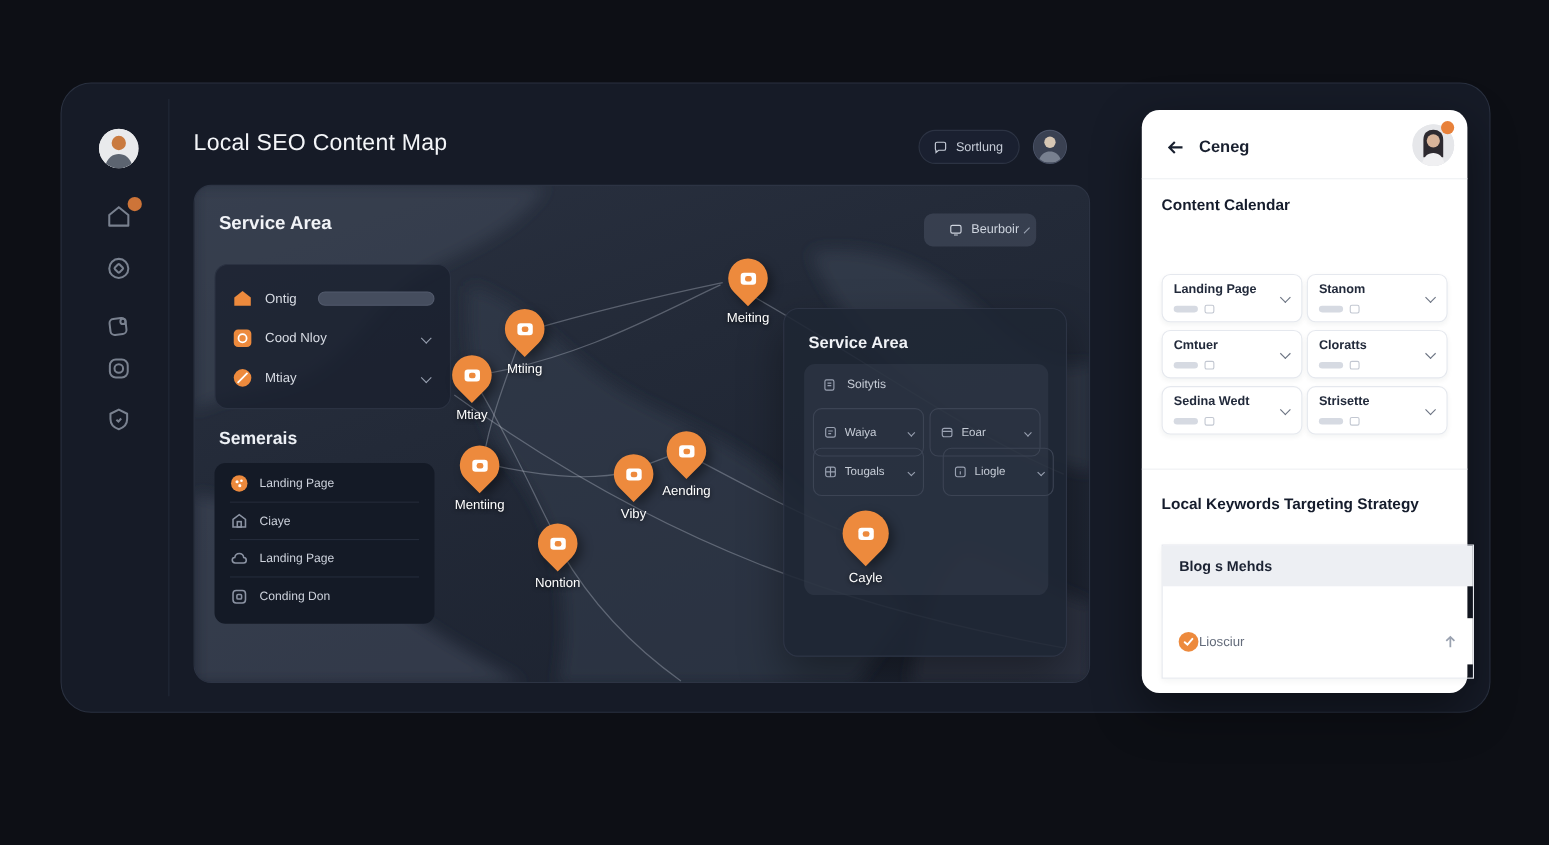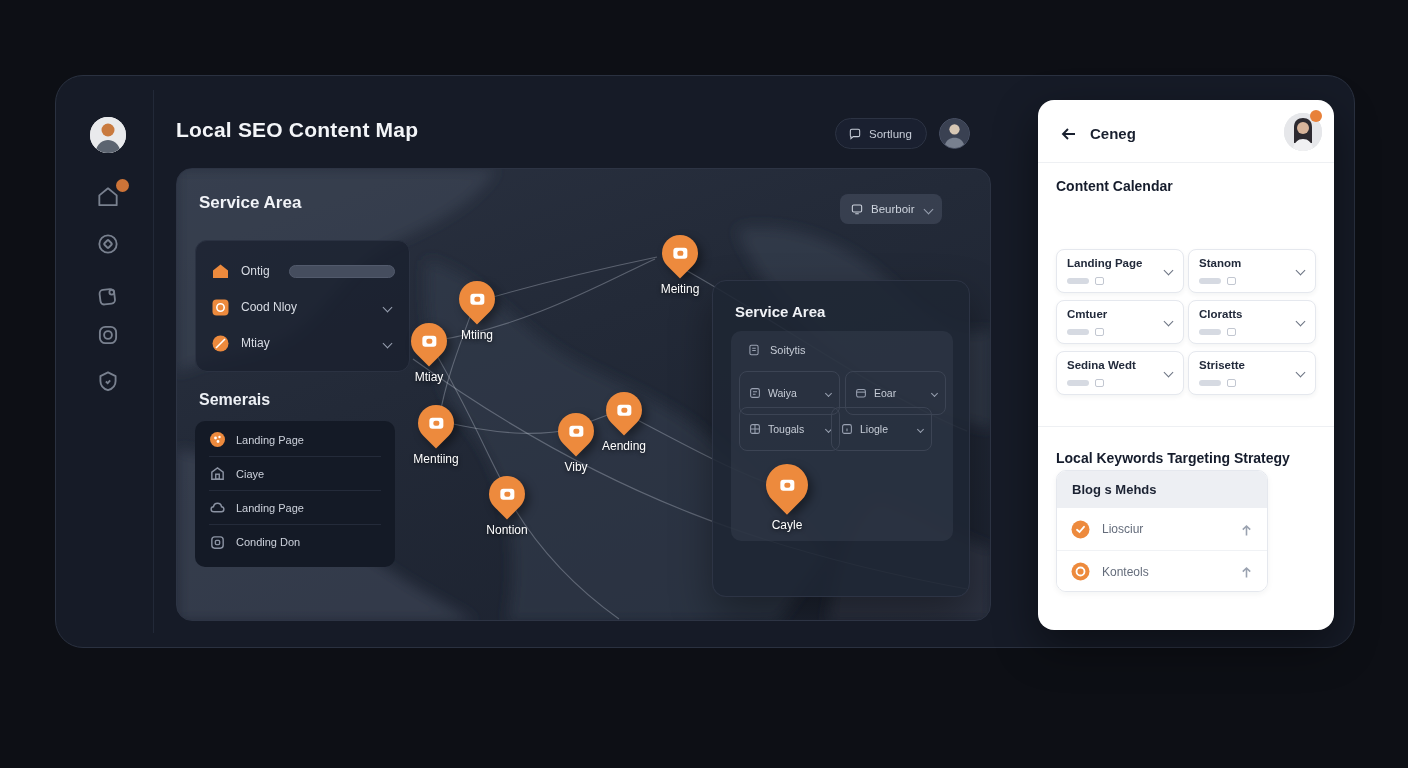--- a/index.html
+++ b/index.html
@@ -15,36 +15,36 @@
   .rail-divider{ position:absolute; left:97px; top:14px; bottom:14px; width:1px; background:#222938; }
 
   
   .rail-avatar{ position:absolute; left:34px; top:41px; width:36px; height:36px; border-radius:50%;
     background:#e8e9ec; overflow:hidden; }
   .rail-icon{ position:absolute; left:39px; width:26px; height:26px; color:#79818f; }
   .rail-icon svg{ width:100%; height:100%; }
   .notif-dot{ position:absolute; width:13px; height:13px; border-radius:50%; background:#cd7438; }
 
   
-  .page-title{ position:absolute; left:120px; top:42px; font-size:21px; font-weight:700;
+  .page-title{ position:absolute; left:120px; top:42px; font-size:21px; font-weight:400;
     color:#f3f5f8; letter-spacing:.2px; }
   .hdr-btn{ position:absolute; left:779px; top:42px; width:92px; height:31px; border-radius:16px;
     background:#1a2030; border:1px solid #2c3343; display:flex; align-items:center; gap:7px;
     padding:0 12px; color:#c7cdd8; font-size:11.5px; cursor:pointer; }
   .hdr-avatar{ position:absolute; left:883px; top:42px; width:31px; height:31px; border-radius:50%;
     background:#3a4152; overflow:hidden; border:1px solid #4a5266; }
 
   
   .map{ position:absolute; left:120px; top:92px; width:815px; height:453px; border-radius:16px;
     background:linear-gradient(160deg,#2a3140 0%, #232a38 40%, #1b212e 100%);
     overflow:hidden; border:1px solid #2d3444; }
   .map svg.bgsvg{ position:absolute; left:0; top:0; }
   .map-title{ position:absolute; left:22px; top:24px; font-size:17px; font-weight:600; color:#f1f3f7; z-index:4; }
   .map-dd{ position:absolute; left:663px; top:25px; width:102px; height:30px; border-radius:8px;
-    background:rgba(73,81,98,.55); display:flex; align-items:center; gap:7px; padding:0 10px;
+    background:rgba(73,81,98,.55); display:flex; align-items:center; gap:7px; padding:0 22px;
     color:#ced4de; font-size:11.5px; z-index:4; cursor:pointer; }
 
   .legend{ position:absolute; left:18px; top:71px; width:215px; height:132px; border-radius:12px;
     background:rgba(26,32,46,.78); border:1px solid #2b3242; z-index:5; padding:12px 14px; }
   .legend-row{ display:flex; align-items:center; height:36px; gap:10px; }
   .legend-label{ font-size:12px; color:#d8dce4; }
   .legend-pill{ margin-left:auto; width:106px; height:13px; border-radius:7px; background:#454d5e;
     border:1px solid #525a6c; }
   .chip{ width:21px; height:21px; flex:0 0 21px; color:#fff; }
   .chev{ width:7px; height:7px; border-right:1.6px solid #98a0b0; border-bottom:1.6px solid #98a0b0;
@@ -110,25 +110,25 @@
 
   .cal-card{ position:absolute; width:128px; height:44px; background:#fff; border:1px solid var(--light-border);
     border-radius:8px; box-shadow:0 2px 5px rgba(25,32,47,.05); cursor:pointer; }
   .cal-card .t{ position:absolute; left:10px; top:7px; font-size:11.5px; font-weight:700; color:#222a3b;
     white-space:nowrap; }
   .cal-card .sub{ position:absolute; left:10px; top:27px; display:flex; align-items:center; gap:6px; }
   .cal-card .sub .pillette{ width:22px; height:6px; border-radius:3px; background:#d6dae2; }
   .cal-card .sub .dotette{ width:9px; height:8px; border:1.2px solid #c2c7d1; border-radius:2px; }
   .cal-card .chev{ position:absolute; right:11px; top:17px; border-color:#6b7382; }
 
-  .kw-card{ position:absolute; left:18px; top:370px; width:212px; height:122px; border:1px solid var(--light-border);
-    border-radius:10px; overflow:hidden; box-shadow:0 2px 6px rgba(25,32,47,.05); }
+  .kw-card{ position:absolute; left:18px; top:395px; width:284px; height:122px; border:1px solid var(--light-border);
+    border-radius:0; overflow:hidden; box-shadow:0 2px 6px rgba(25,32,47,.05); }
   .kw-head{ height:37px; background:var(--light-bg); display:flex; align-items:center; padding:0 15px;
     font-size:13px; font-weight:700; color:#1b2232; }
-  .kw-row{ height:42px; display:flex; align-items:center; padding:0 14px; gap:12px; background:#fff; cursor:pointer; }
+  .kw-row{ height:42px; display:flex; align-items:center; padding:0 14px; background:#fff; cursor:pointer;margin-top:29px; }
   .kw-row + .kw-row{ border-top:1px solid #f0f2f5; }
   .kw-label{ font-size:12px; color:#646c7b; }
   .kw-ic{ width:19px; height:19px; flex:0 0 19px; }
   .kw-arrow{ margin-left:auto; width:13px; height:13px; color:#9aa2b0; }
   .kw-arrow svg{ width:100%; height:100%; }
 </style>
 </head>
 <body>
 
 <div class="frame">
@@ -378,21 +378,21 @@
         <div class="svc-cell" style="left:8px; top:76px">
           <span class="mini-ic">
             <svg viewBox="0 0 24 24" fill="none" stroke="#9aa2b2" stroke-width="1.8">
                 <rect x="4.5" y="4.5" width="15" height="15" rx="3"></rect>
                 <path d="M12 4.5 V19.5 M4.5 12 H19.5"></path>
               </svg>
           </span>
           <span>Tougals</span>
           <span class="chev"></span>
         </div>
-        <div class="svc-cell" style="left:100px; top:76px">
+        <div class="svc-cell" style="left:126px; top:76px">
           <span class="mini-ic">
             <svg viewBox="0 0 24 24" fill="none" stroke="#9aa2b2" stroke-width="1.8">
                 <rect x="4.5" y="4.5" width="15" height="15" rx="3"></rect>
                 <path d="M12 8 V8.2 M12 11 V16"></path>
               </svg>
           </span>
           <span>Liogle</span>
           <span class="chev"></span>
         </div>
         <div class="pin big" style="left:35px; top:133px">

